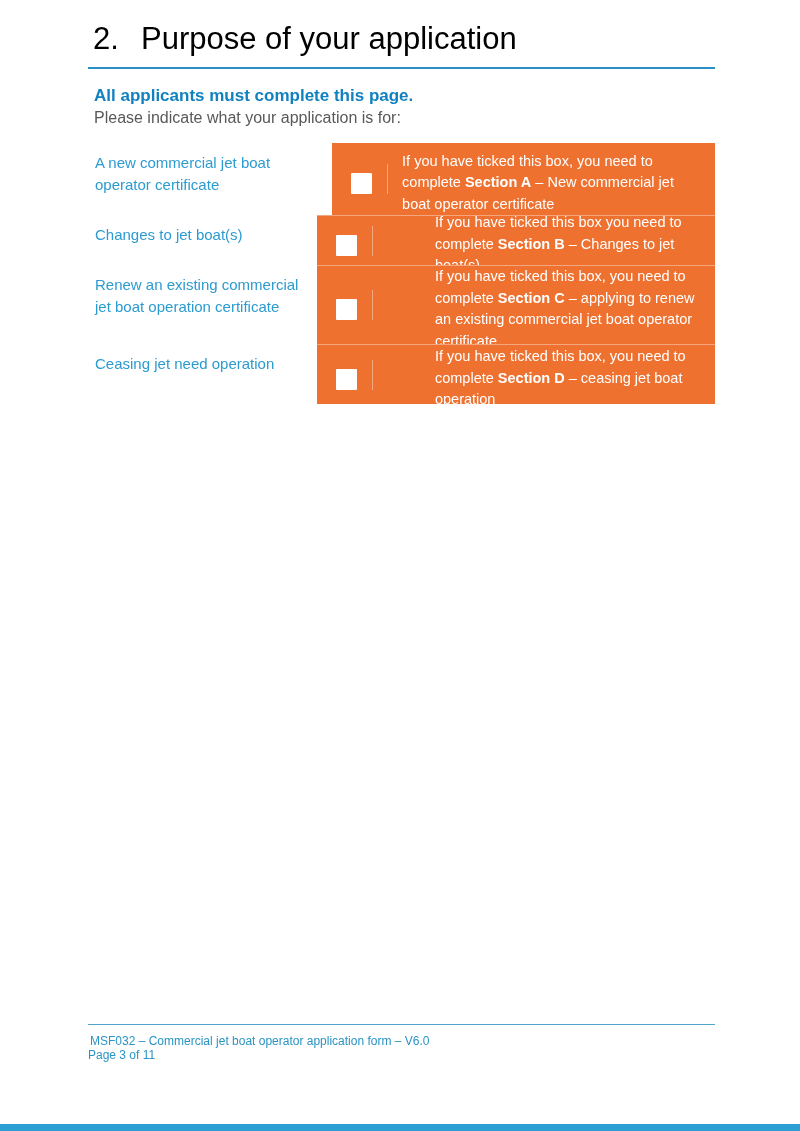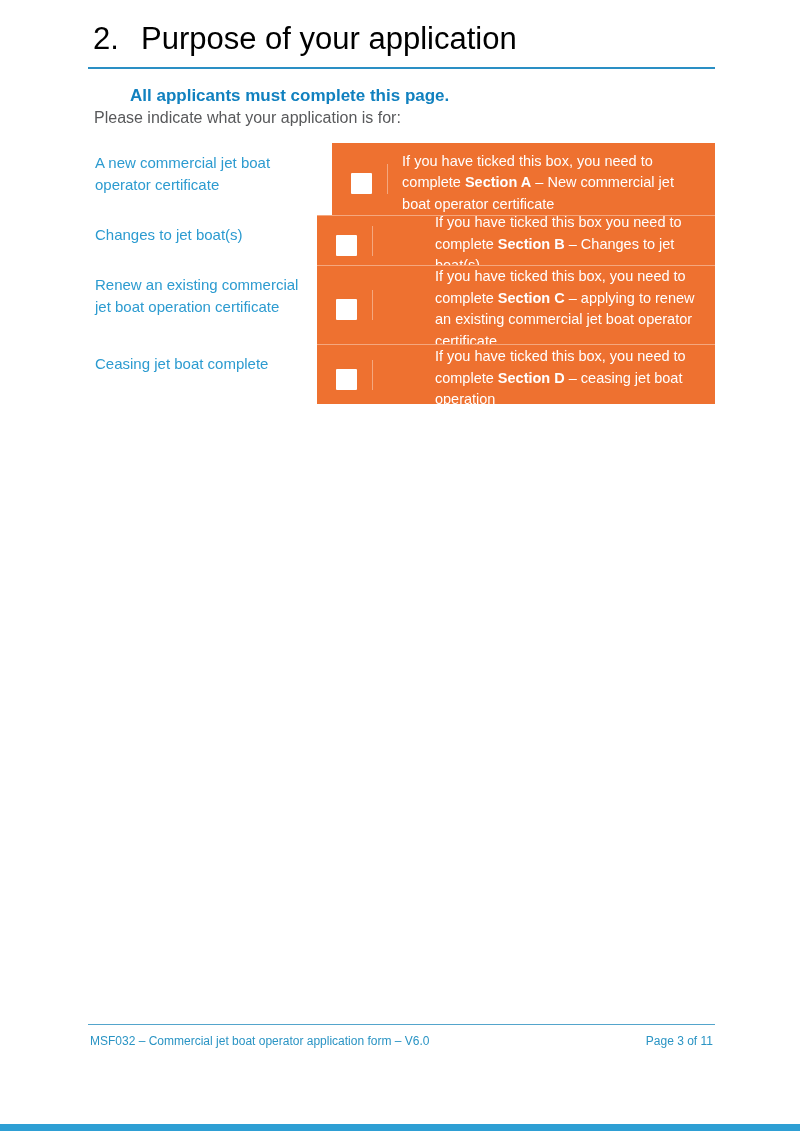--- a/index.html
+++ b/index.html
@@ -38,21 +38,20 @@
     width: 53px;
     padding-left: 5px;
   }
   .subheading {
     margin-top: 16px;
     padding-left: 6px;
     color: #1181BF;
     font-size: 17px;
     font-weight: 700;
     line-height: 21px;
-    margin-left: 36px;
   }
   .intro {
     margin-top: 2px;
     padding-left: 6px;
     color: #58595B;
     font-size: 16px;
     line-height: 20px;
   }
   
   .ptable { margin-top: 15px; }
@@ -102,20 +101,21 @@
     left: 88px;
     width: 627px;
     top: 1024px;
     border-top: 1px solid #53a5cc;
     padding-top: 9px;
     display: flex;
     justify-content: space-between;
     color: #2A94C4;
     font-size: 12px;
     line-height: 14px;
+    flex-direction: column;
   }
   .footer .fleft { padding-left: 2px; }
   .footer .fright { padding-right: 2px; }
   .bottom-bar {
     position: absolute;
     left: 0;
     right: 0;
     bottom: 0;
     height: 7px;
     background: #2E9FD4;
@@ -162,21 +162,21 @@
         <div class="torange">
           <div class="tcheck">
             <div class="checkbox"></div>
           </div>
           <p class="ttext"><span>If you have ticked this box, you need to complete</span>
             <span class="b">Section C</span><span> – applying to renew an existing commercial jet boat operator certificate</span></p>
         </div>
       </div>
 
       <div class="trow trow-4">
-        <div class="tlabel">Ceasing jet boat complete</div>
+        <div class="tlabel">Ceasing jet need operation</div>
         <div class="torange">
           <div class="tcheck">
             <div class="checkbox"></div>
           </div>
           <p class="ttext"><span>If you have ticked this box, you need to complete</span>
             <span class="b">Section D</span><span> – ceasing jet boat operation</span></p>
         </div>
       </div>
 
     </div>

